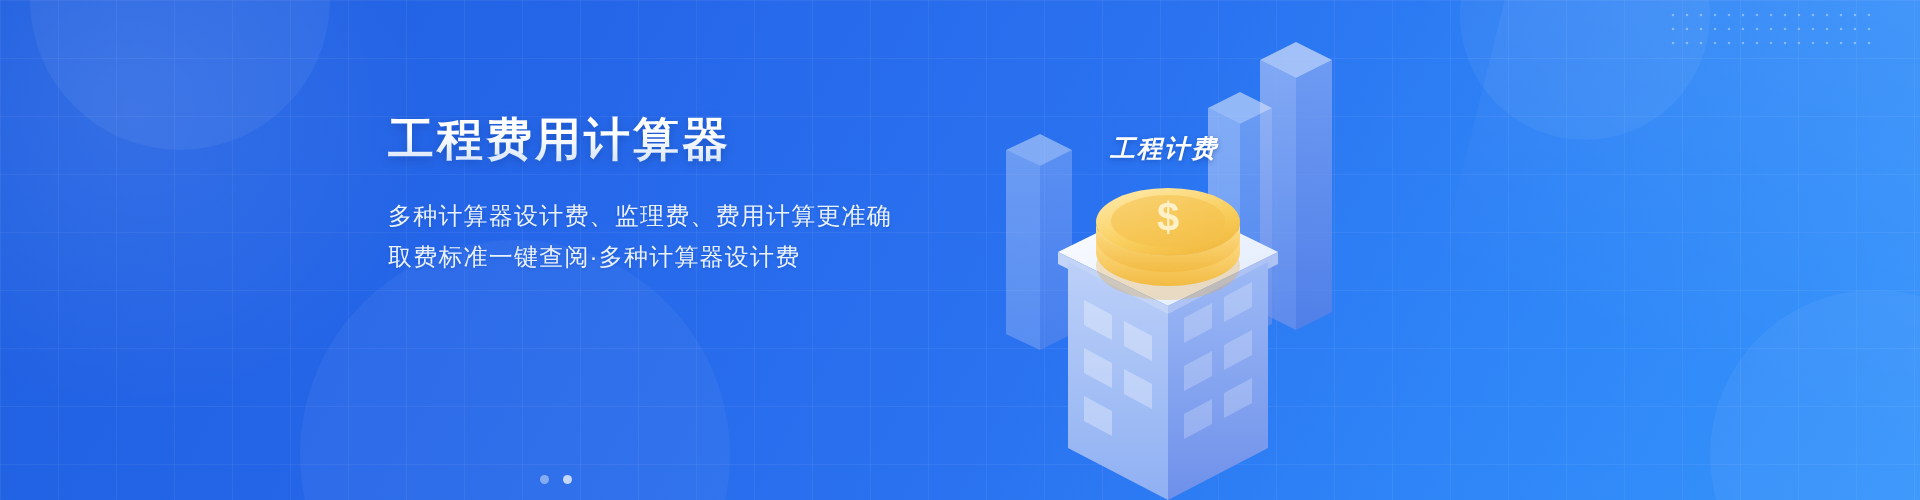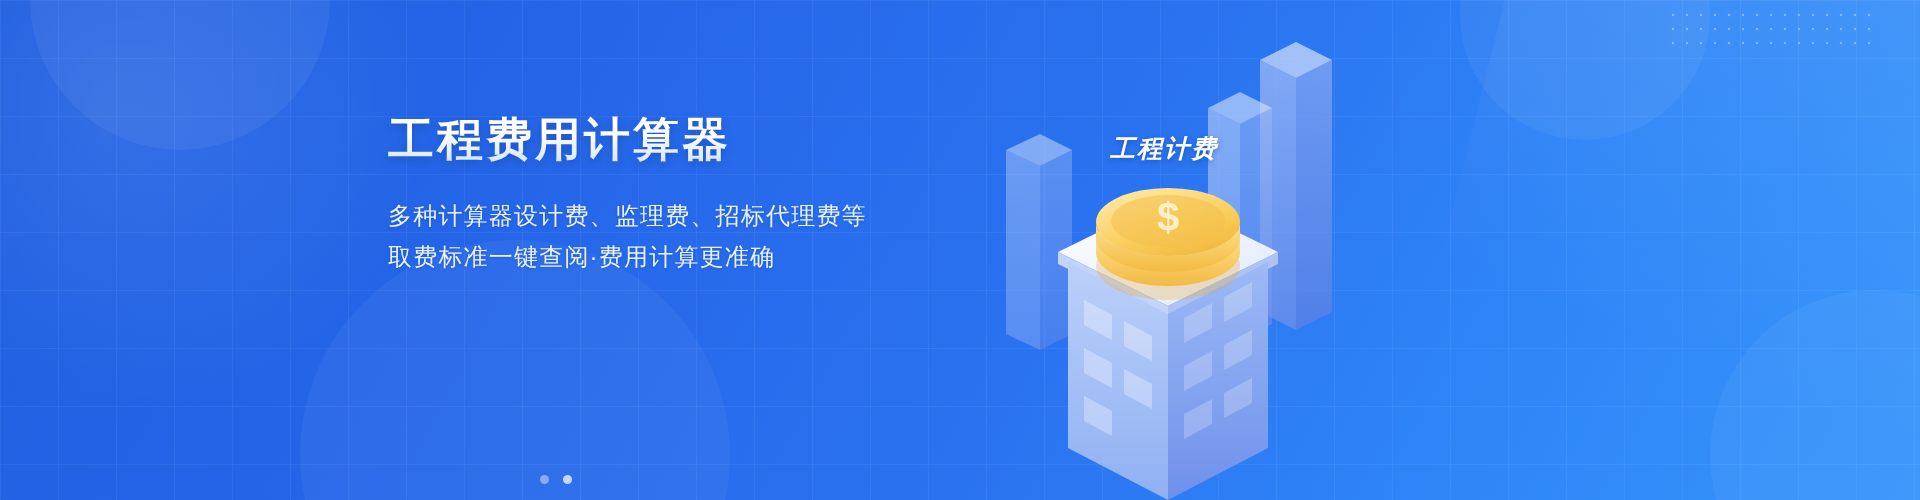--- a/index.html
+++ b/index.html
@@ -129,22 +129,22 @@
   <div class="glow-left"></div>
   <div class="circle-a"></div>
   <div class="circle-b"></div>
   <div class="circle-c"></div>
   <div class="circle-d"></div>
   <div class="ray"></div>
   <div class="dots-tr"></div>
 
   <div class="copy">
     <div class="headline">工程费用计算器</div>
-    <div class="sub">多种计算器设计费、监理费、招标代理费等</div>
-    <div class="sub" style="margin-top:0">取费标准一键查阅·费用计算更准确</div>
+    <div class="sub">多种计算器设计费、监理费、费用计算更准确</div>
+    <div class="sub" style="margin-top:0">取费标准一键查阅·多种计算器设计费</div>
   </div>
 
   <div class="art">
     <svg width="420" height="500" viewBox="0 0 420 500" xmlns="http://www.w3.org/2000/svg">
       <defs>
         <linearGradient id="gTowerA" x1="0" y1="0" x2="0" y2="1">
           <stop offset="0%" stop-color="#bcd0f8"></stop>
             <stop offset="100%" stop-color="#8fb0f3"></stop>
         </linearGradient>
         <linearGradient id="gTowerB" x1="0" y1="0" x2="0" y2="1">

